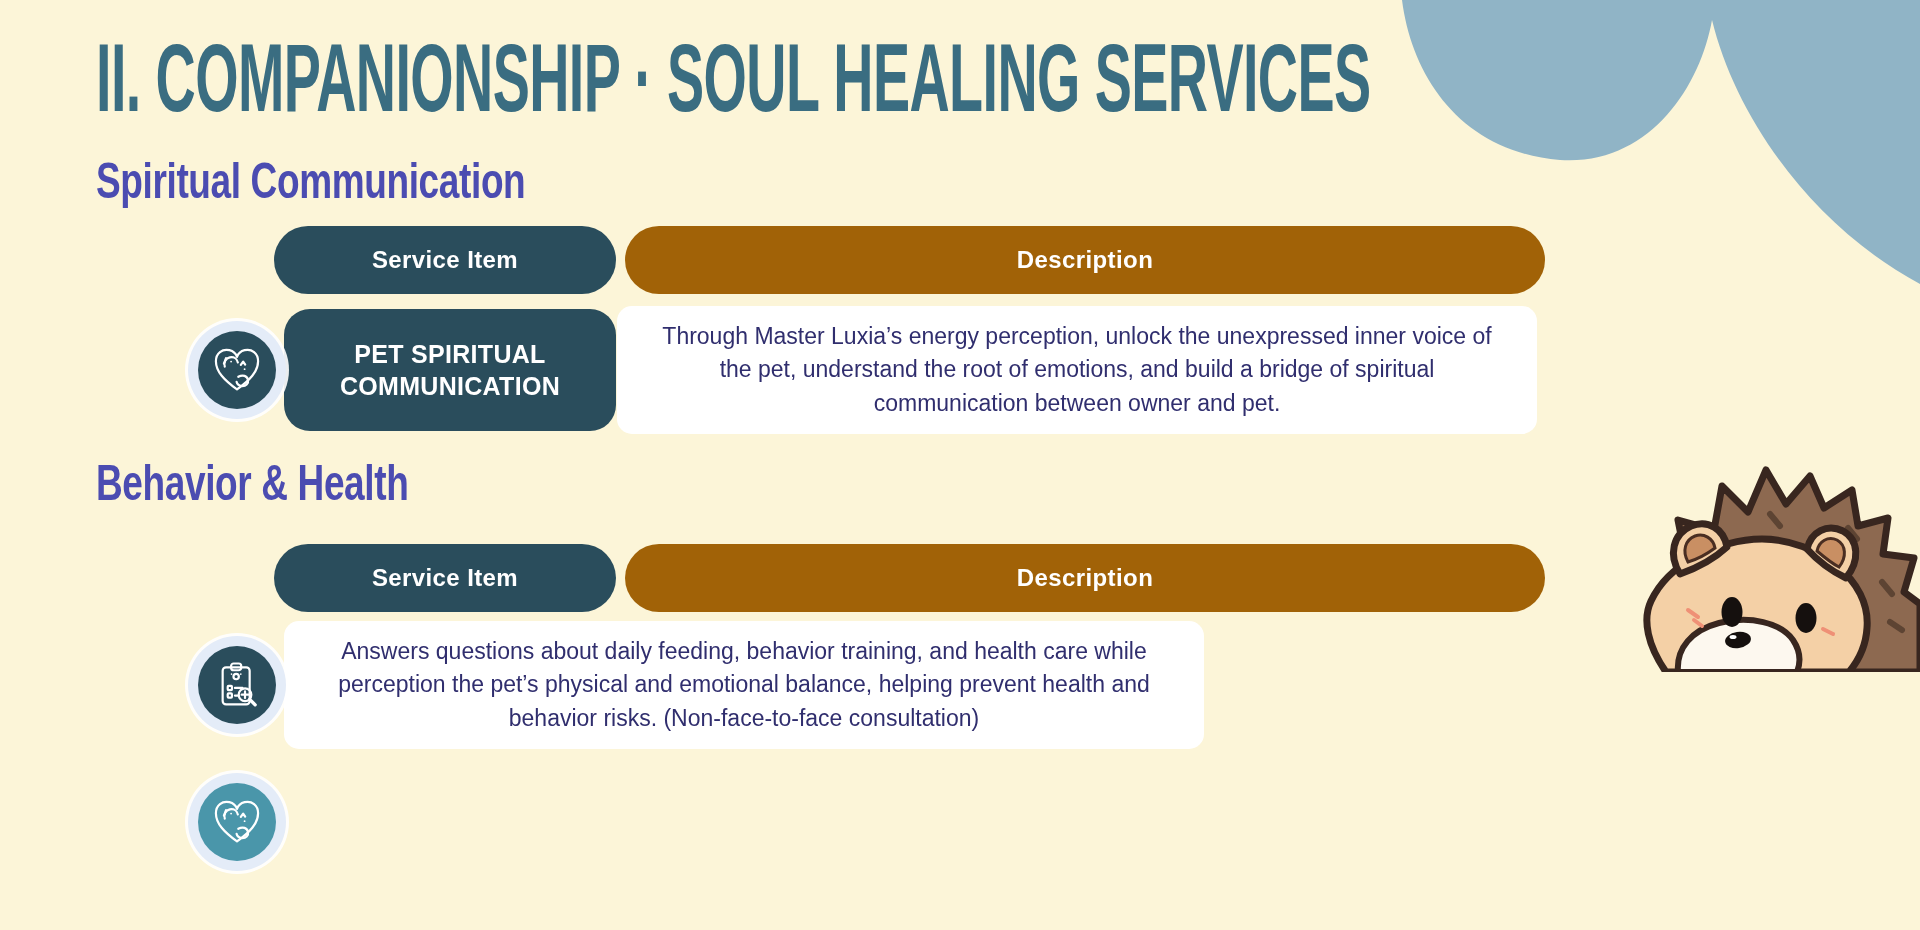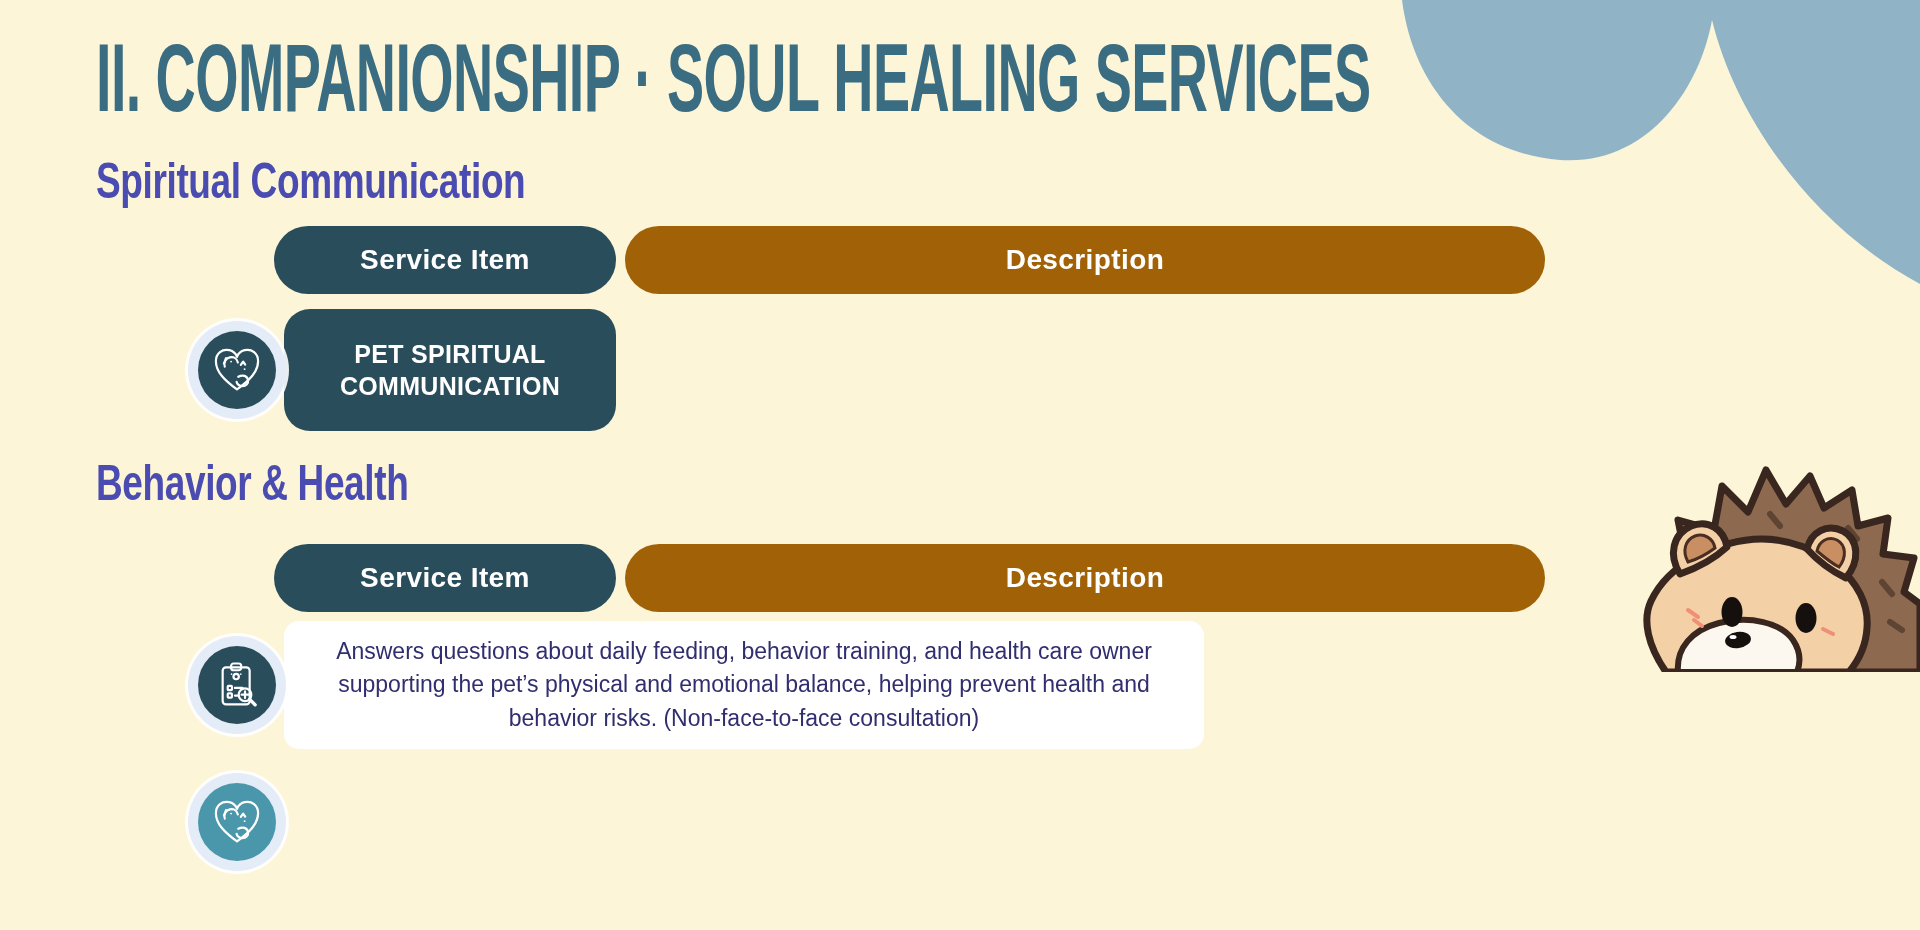--- a/index.html
+++ b/index.html
@@ -30,21 +30,21 @@
   }
   .section-heading.first{margin-top:30px;}
   .section-heading.second{margin-top:27px;}
 
   .svc-table{margin-left:178px;}
   .thead{display:flex;gap:9px;}
   .thead.t1{margin-top:20px;}
   .thead.t2{margin-top:36px;}
   .th{
     height:68px;border-radius:34px;display:flex;align-items:center;justify-content:center;
-    color:#ffffff;font-weight:700;font-size:28px;letter-spacing:0.4px;
+    color:#ffffff;font-weight:700;font-size:24px;letter-spacing:0.4px;
   }
   .th-service{width:342px;background:#2a4d5c;}
   .th-desc{width:920px;background:#a16207;}
 
   .trow{position:relative;display:flex;gap:1px;margin-left:10px;margin-top:15px;height:122px;}
   .trow.tight{margin-top:12px;}
   .svc-pill{
     width:332px;border-radius:26px;display:flex;align-items:center;justify-content:center;
     text-align:center;color:#ffffff;font-weight:700;font-size:25px;line-height:1.3;
     letter-spacing:0.3px;padding:0 26px;box-sizing:border-box;
@@ -100,20 +100,21 @@
               <path d="M17.5 28 c-1.5-5 1-10 6-11 c4.5-1 8.5 1.5 9.5 6"></path>
               <path d="M19 18 l-2.5 6.5"></path>
               <circle cx="25" cy="22" r="1.1" fill="#ffffff" stroke="none"></circle>
               <path d="M33.5 40 c5.5-3 10.5-1 11.5 3.5 c1 4.5-2.5 8-7.5 7.5 c-3.5-0.4-5.5-2.5-6-5"></path>
               <path d="M36.5 26 l2.8-4 2.4 3.6"></path>
               <circle cx="41" cy="31" r="1.1" fill="#ffffff" stroke="none"></circle>
             </svg>
           </div>
         </div>
         <div class="svc-pill dark">PET SPIRITUAL COMMUNICATION</div>
+        <div class="desc-box">Through Master Luxia’s energy perception, unlock the unexpressed inner voice of the pet, understand the root of emotions, and build a bridge of spiritual communication between owner and pet.</div>
       </div>
     </div>
 
     <h2 class="section-heading second">Behavior &amp; Health</h2>
 
     <div class="svc-table">
       <div class="thead t2">
         <div class="th th-service">Service Item</div>
         <div class="th th-desc">Description</div>
       </div>
@@ -130,21 +131,21 @@
               <rect x="21" y="33" width="5" height="5" rx="1"></rect>
               <path d="M29.5 35.5 h9"></path>
               <rect x="21" y="42" width="5" height="5" rx="1"></rect>
               <path d="M29.5 44.5 h5"></path>
               <circle cx="41.5" cy="43.5" r="7.5"></circle>
               <path d="M41.5 39.5 v8 M37.5 43.5 h8"></path>
               <path d="M47 49 l6.5 6.5" stroke-width="4"></path>
             </svg>
           </div>
         </div>
-        <div class="desc-box">Answers questions about daily feeding, behavior training, and health care owner supporting the pet’s physical and emotional balance, helping prevent health and behavior risks. (Non-face-to-face consultation)</div>
+        <div class="desc-box">Answers questions about daily feeding, behavior training, and health care while perception the pet’s physical and emotional balance, helping prevent health and behavior risks. (Non-face-to-face consultation)</div>
       </div>
 
       <div class="trow">
         <div class="row-icon">
           <div class="disc teal">
             <svg viewBox="0 0 64 64" fill="none" stroke="#ffffff" stroke-width="2.6" stroke-linecap="round" stroke-linejoin="round">
               <path d="M32 55 C17 44 7 34 7 21.5 C7 12 14.5 6.5 23 8.5 C27.5 9.6 30.8 13 32 16.5 C33.2 13 36.5 9.6 41 8.5 C49.5 6.5 57 12 57 21.5 C57 34 47 44 32 55 Z"></path>
               <path d="M17.5 28 c-1.5-5 1-10 6-11 c4.5-1 8.5 1.5 9.5 6"></path>
               <path d="M19 18 l-2.5 6.5"></path>
               <circle cx="25" cy="22" r="1.1" fill="#ffffff" stroke="none"></circle>

